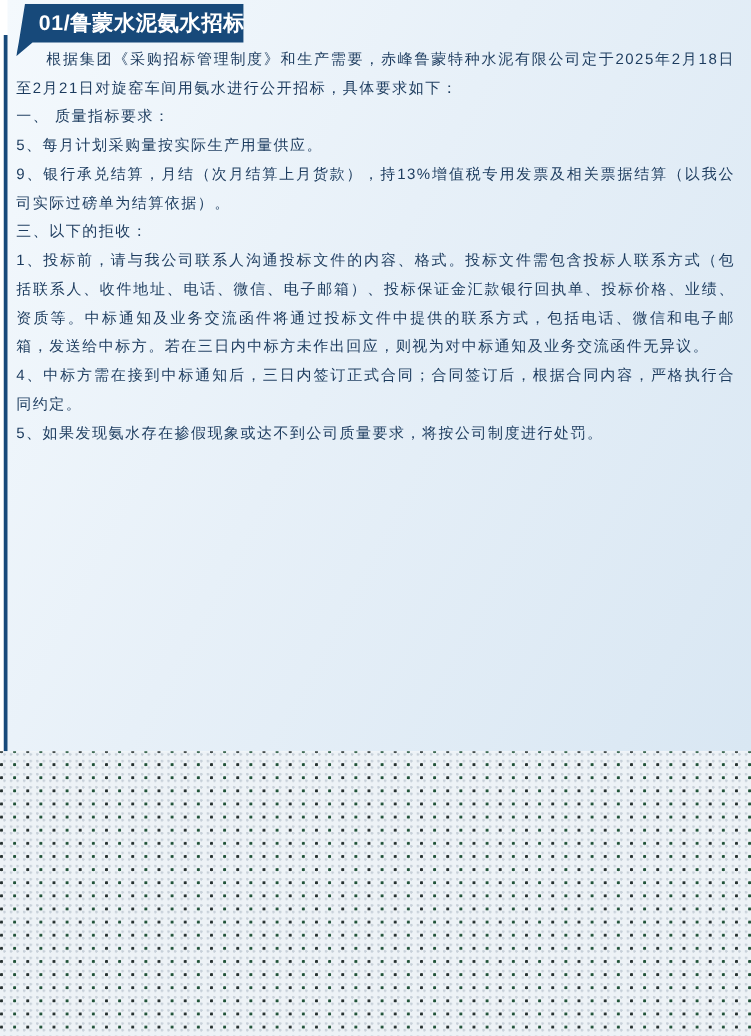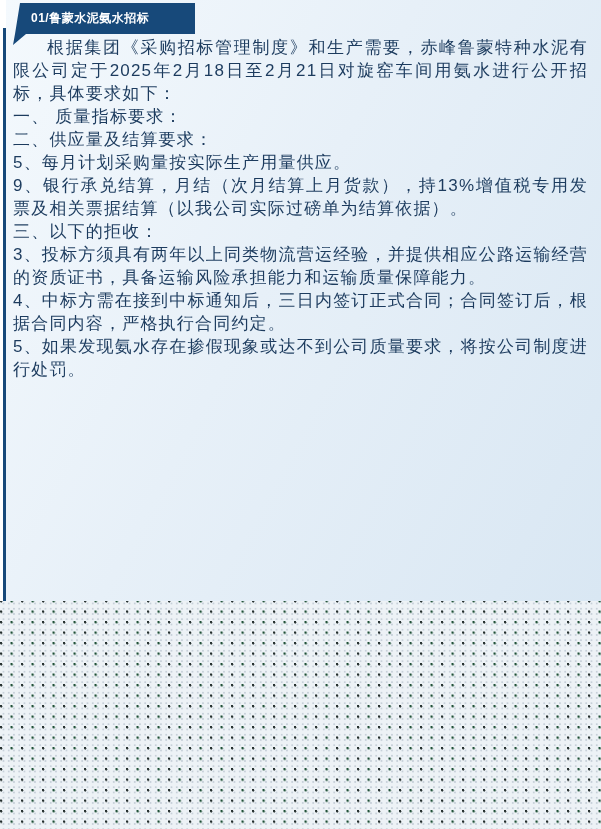--- a/index.html
+++ b/index.html
@@ -40,27 +40,27 @@
     position:absolute;left:10px;top:3px;width:185px;height:42px;
   }
   .ribbon-shape{
     position:absolute;left:0;top:0;width:185px;height:42px;
     background:var(--ribbon-bg,#17497a);
     clip-path:polygon(10px 0, 185px 0, 185px 31px, 16px 31px, 3px 42px, 5px 31px);
   }
   .ribbon-text{
     position:absolute;left:0;top:0;width:185px;height:31px;
     line-height:31px;padding-left:21px;box-sizing:border-box;
-    color:#ffffff;font-weight:bold;font-size:12px;letter-spacing:0.5px;
+    color:#ffffff;font-weight:bold;font-size:17px;letter-spacing:0.5px;
     white-space:nowrap;
   }
   
   .content{
     position:absolute;left:13px;top:36px;width:575px;
-    font-size:17px;line-height:23px;letter-spacing:1.2px;
+    font-size:12px;line-height:23px;letter-spacing:1.2px;
     color:var(--text-color,#1c3b5e);
     text-align:justify;
   }
   .para{margin:0;}
   .para--indent{text-indent:2em;}
   .para--heading{font-weight:normal;}
 </style>
 </head>
 <body>
 
@@ -73,23 +73,22 @@
     <div class="accent-line"></div>
 
     <div class="ribbon">
       <div class="ribbon-shape"></div>
       <div class="ribbon-text">01/鲁蒙水泥氨水招标</div>
     </div>
 
     <div class="content" id="doc-content">
         <div class="para para--indent">根据集团《采购招标管理制度》和生产需要，赤峰鲁蒙特种水泥有限公司定于2025年2月18日至2月21日对旋窑车间用氨水进行公开招标，具体要求如下：</div>
         <div class="para para--heading">一、 质量指标要求：</div>
-        <div class="para para--heading">二、供应量及结算要求：</div>
         <div class="para para--body">5、每月计划采购量按实际生产用量供应。</div>
         <div class="para para--body">9、银行承兑结算，月结（次月结算上月货款），持13%增值税专用发票及相关票据结算（以我公司实际过磅单为结算依据）。</div>
         <div class="para para--heading">三、以下的拒收：</div>
-        <div class="para para--body">3、投标方须具有两年以上同类物流营运经验，并提供相应公路运输经营的资质证书，具备运输风险承担能力和运输质量保障能力。</div>
+        <div class="para para--body">1、投标前，请与我公司联系人沟通投标文件的内容、格式。投标文件需包含投标人联系方式（包括联系人、收件地址、电话、微信、电子邮箱）、投标保证金汇款银行回执单、投标价格、业绩、资质等。中标通知及业务交流函件将通过投标文件中提供的联系方式，包括电话、微信和电子邮箱，发送给中标方。若在三日内中标方未作出回应，则视为对中标通知及业务交流函件无异议。</div>
         <div class="para para--body">4、中标方需在接到中标通知后，三日内签订正式合同；合同签订后，根据合同内容，严格执行合同约定。</div>
         <div class="para para--body">5、如果发现氨水存在掺假现象或达不到公司质量要求，将按公司制度进行处罚。</div>
       </div>
   </div>
 
 </div>
 
 </body></html>

